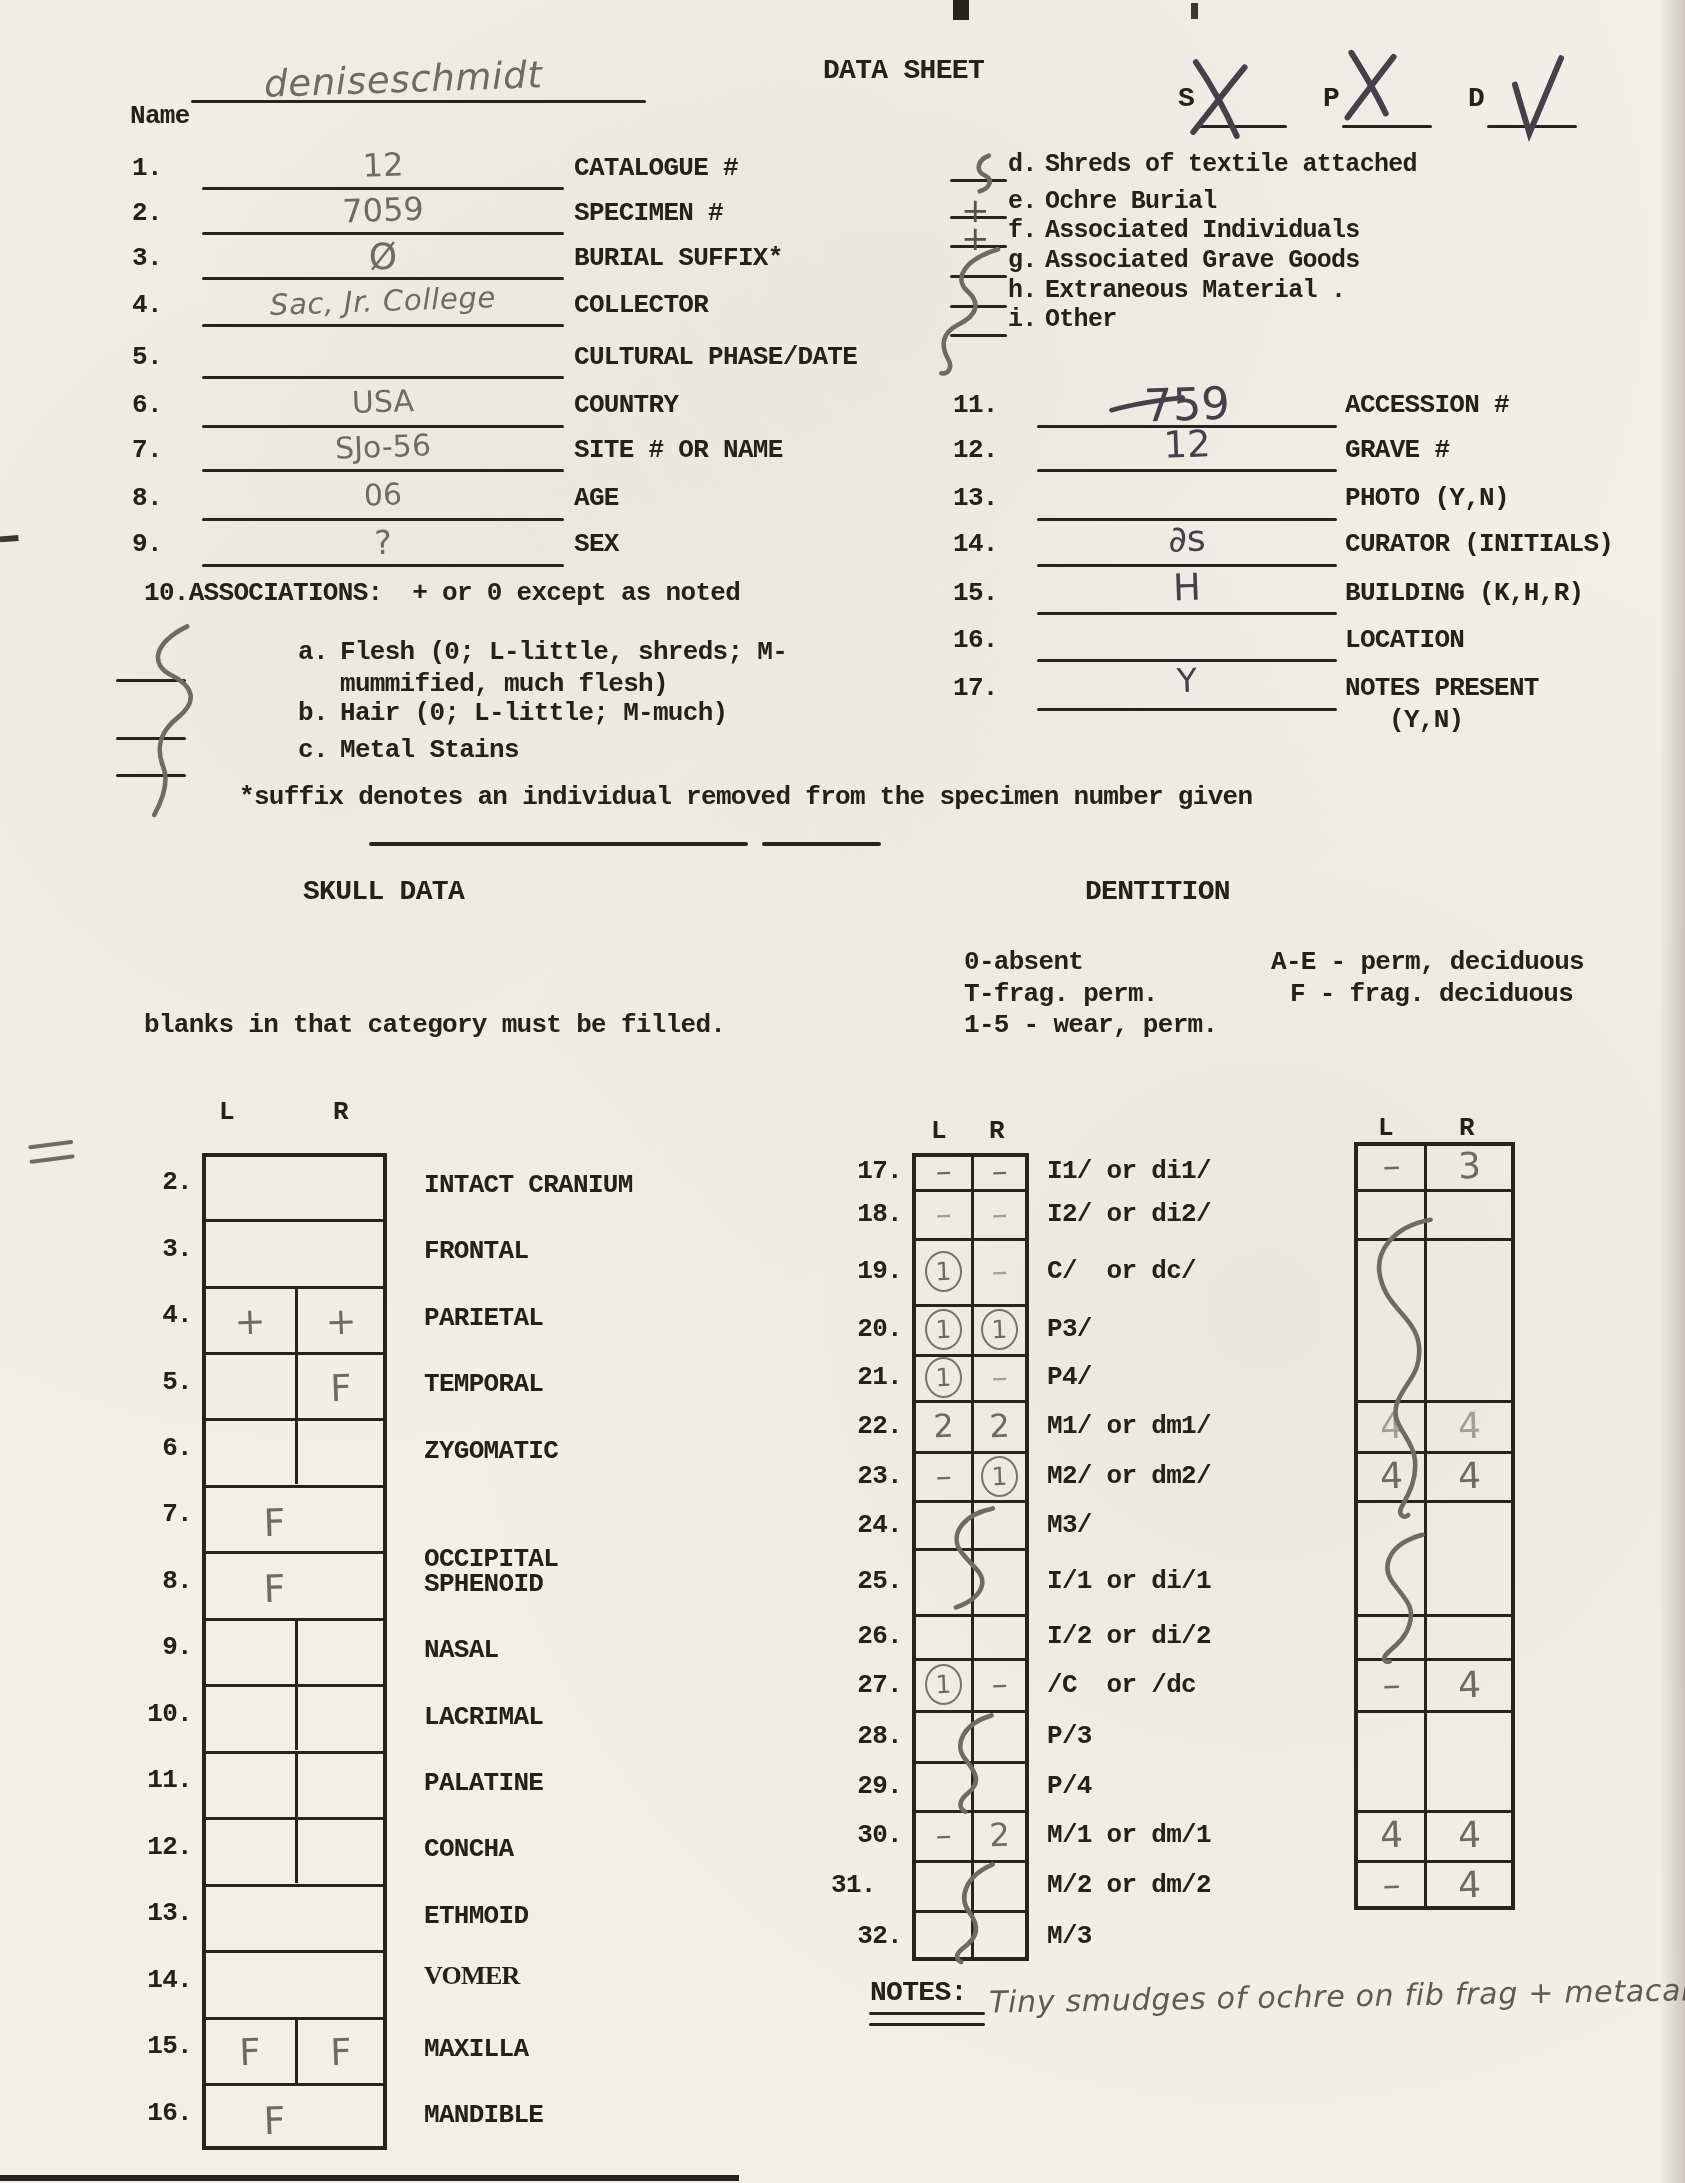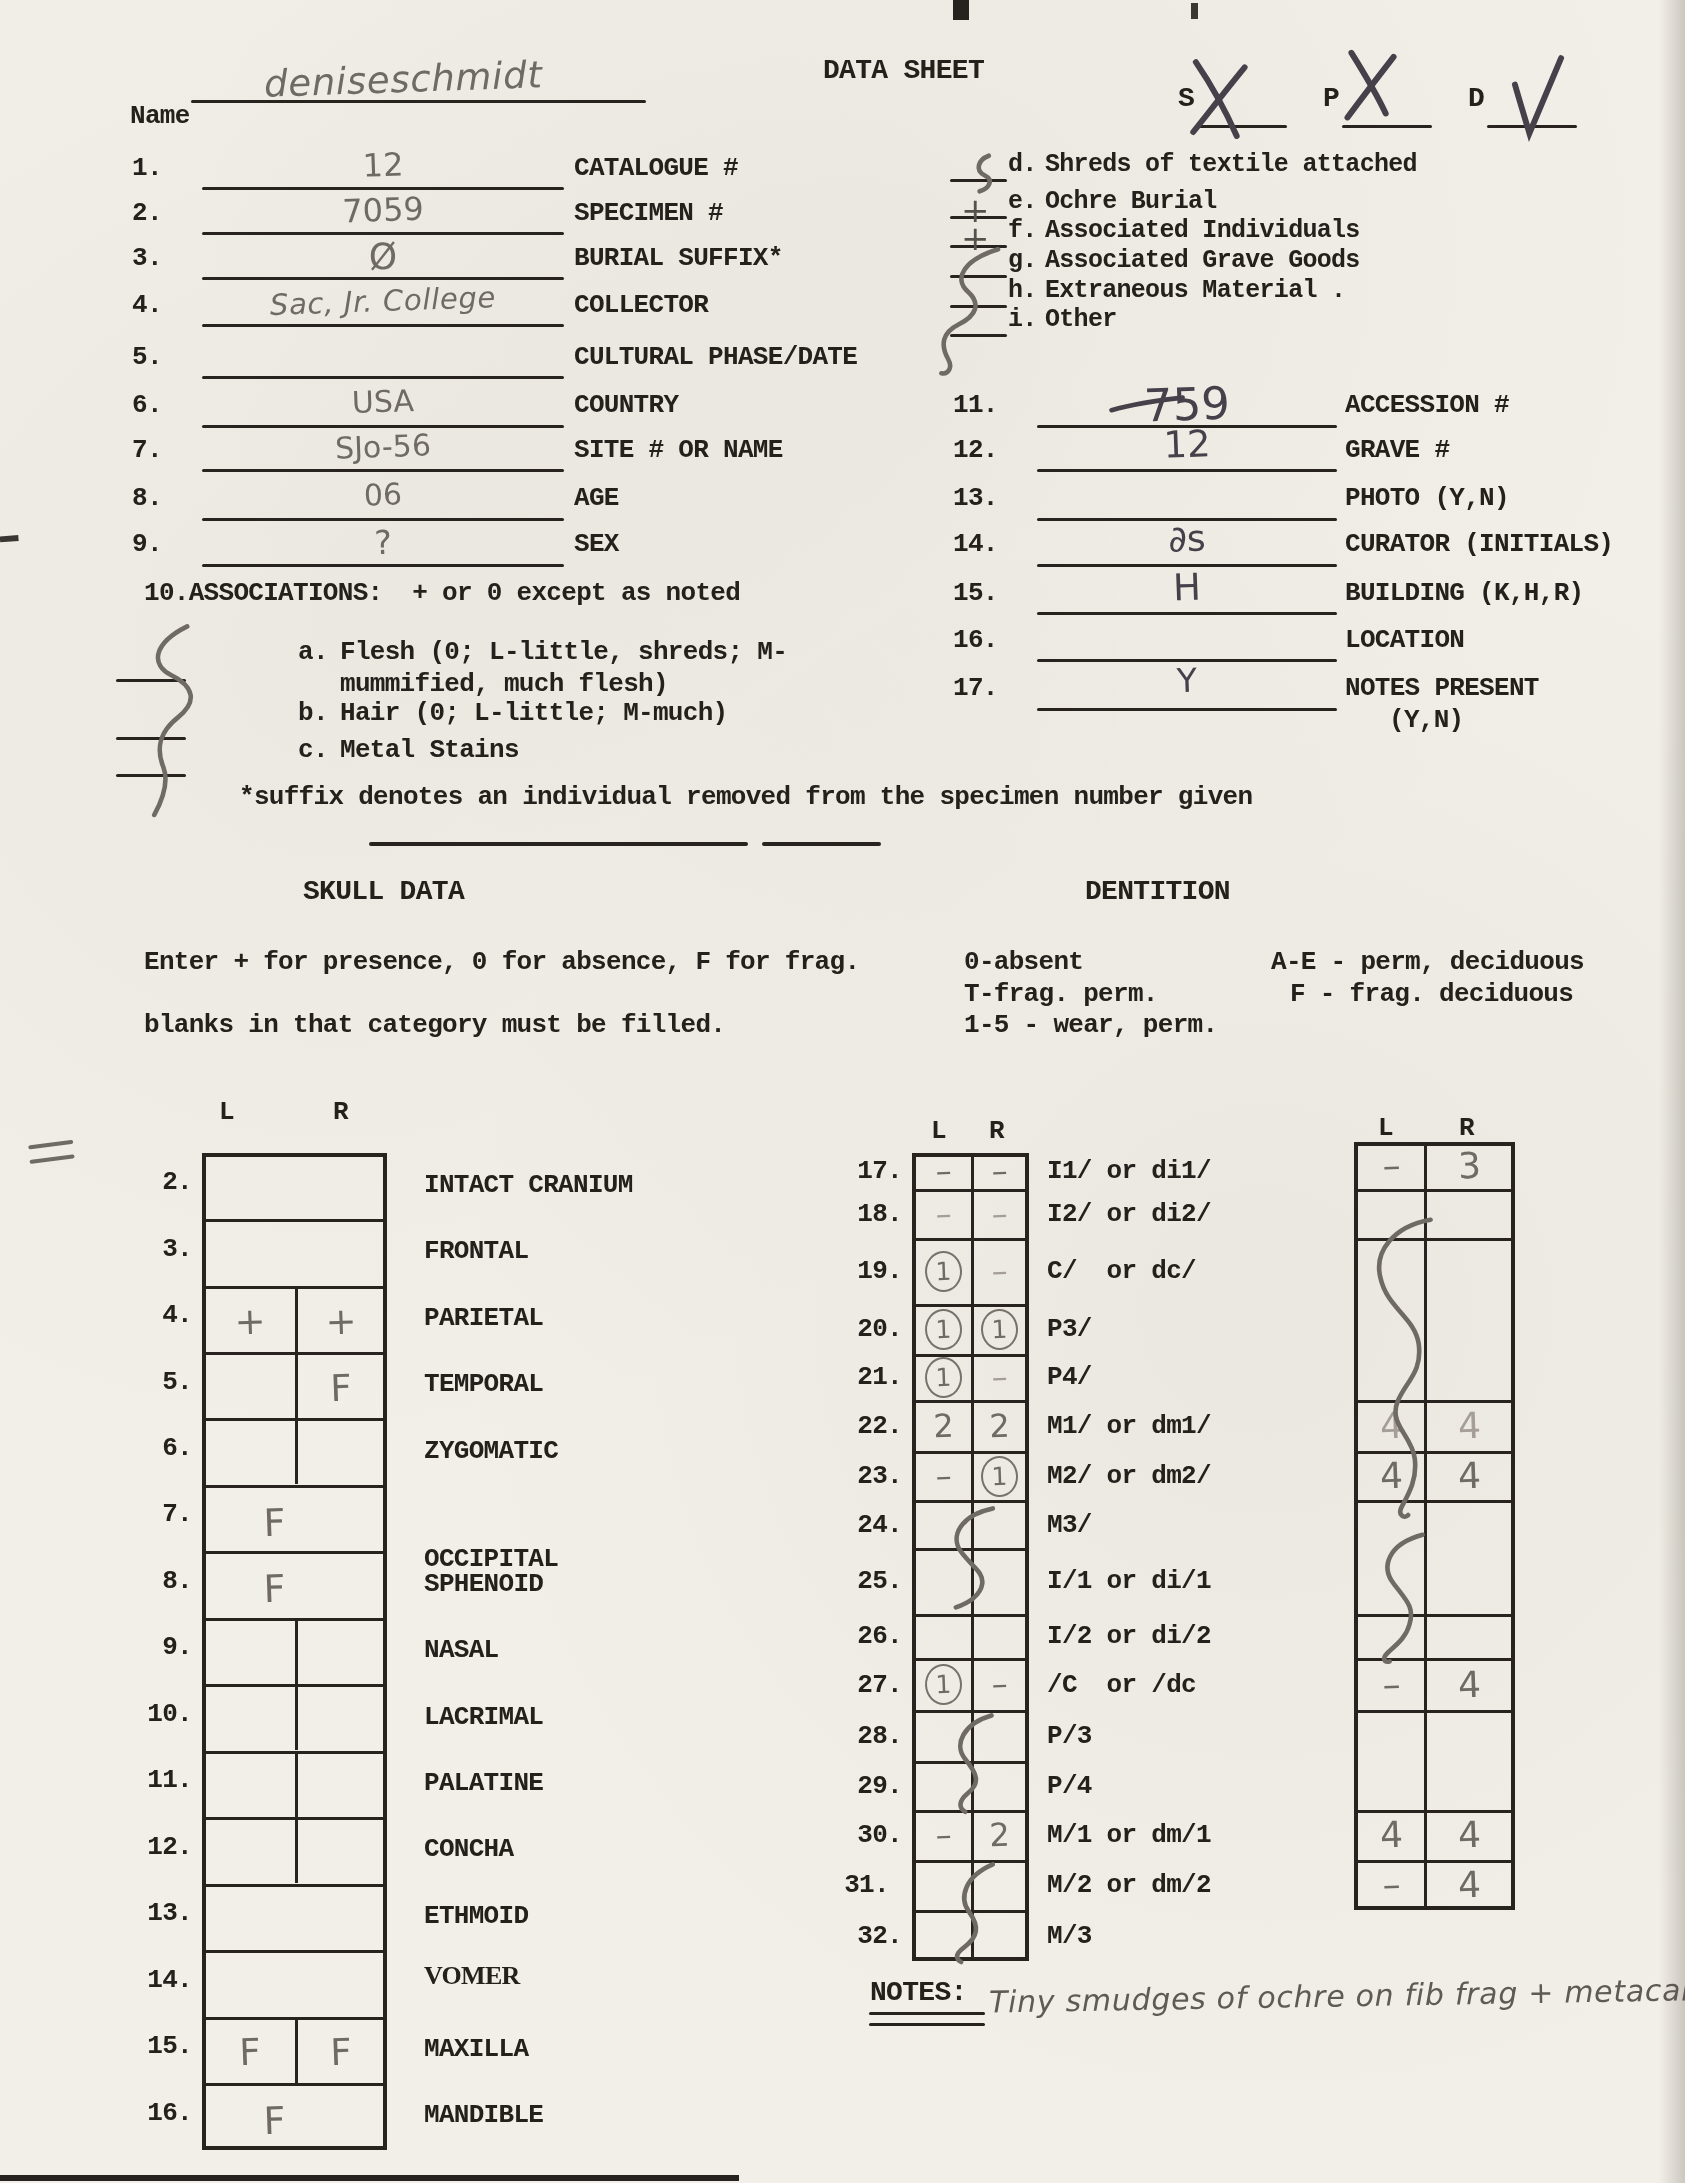--- a/index.html
+++ b/index.html
@@ -146,21 +146,20 @@
       <div class="typed t40" style="left:340px;top:735px;">Metal Stains</div>
     </div>
 
   <div class="typed t40" style="left:239px;top:782px;">*suffix denotes an individual removed from the specimen number given</div>
   <div class="uline" style="left:369px;top:842px;width:379px;height:4px;"></div>
   <div class="uline" style="left:762px;top:842px;width:119px;height:4px;"></div>
 
   <div class="typed t42" style="left:303px;top:876px;">SKULL DATA</div>
   <div class="typed t42" style="left:1085px;top:876px;">DENTITION</div>
 
-  <div class="typed t40" style="left:144px;top:947px;">Enter + for presence, 0 for absence, F for frag.</div>
   <div class="typed t40" style="left:144px;top:1010px;">blanks in that category must be filled.</div>
 
   <div class="typed t40" style="left:964px;top:947px;">0-absent</div>
   <div class="typed t40" style="left:964px;top:979px;">T-frag. perm.</div>
   <div class="typed t40" style="left:964px;top:1010px;">1-5 - wear, perm.</div>
   <div class="typed t40" style="left:1271px;top:947px;">A-E - perm, deciduous</div>
   <div class="typed t40" style="left:1271px;top:979px;margin-left:19px;">F - frag. deciduous</div>
 
   <div id="skull-table">
       <div class="typed t40" style="left:219px;top:1097px;">L</div>
@@ -285,21 +284,21 @@
       <div class="typed t40" style="left:1047px;top:1721px;">P/3</div>
       <div class="tline" style="left:912px;top:1761px;width:117px;height:3.3px;"></div>
       <div class="typed t40" style="left:831px;top:1771px;width:71px;text-align:right;">29.</div>
       <div class="typed t40" style="left:1047px;top:1771px;">P/4</div>
       <div class="tline" style="left:912px;top:1810px;width:117px;height:3.3px;"></div>
       <div class="typed t40" style="left:831px;top:1820px;width:71px;text-align:right;">30.</div>
       <div class="typed t40" style="left:1047px;top:1820px;">M/1 or dm/1</div>
       <div class="hand" style="left:916px;top:1815px;width:55px;text-align:center;font-size:32px;transform:rotate(-2deg);display:flex;align-items:center;justify-content:center;height:40px;">–</div>
       <div class="hand" style="left:974px;top:1815px;width:51px;text-align:center;font-size:32px;transform:rotate(-2deg);display:flex;align-items:center;justify-content:center;height:40px;">2</div>
       <div class="tline" style="left:912px;top:1860px;width:117px;height:3.3px;"></div>
-      <div class="typed t40" style="left:831px;top:1870px;width:71px;text-align:center;">31.</div>
+      <div class="typed t40" style="left:831px;top:1870px;width:71px;text-align:left;">31.</div>
       <div class="typed t40" style="left:1047px;top:1870px;">M/2 or dm/2</div>
       <div class="tline" style="left:912px;top:1910px;width:117px;height:3.3px;"></div>
       <div class="typed t40" style="left:831px;top:1921px;width:71px;text-align:right;">32.</div>
       <div class="typed t40" style="left:1047px;top:1921px;">M/3</div>
     </div>
   <div id="right-table">
       <div class="typed t40" style="left:1378px;top:1113px;">L</div>
       <div class="typed t40" style="left:1459px;top:1113px;">R</div>
       <div style="left:1354px;top:1142px;width:161px;height:768px;position:absolute;border:4px solid #28231f;box-sizing:border-box;"></div>
       <div class="tline" style="left:1424px;top:1142px;width:3.3px;height:768px;"></div>

